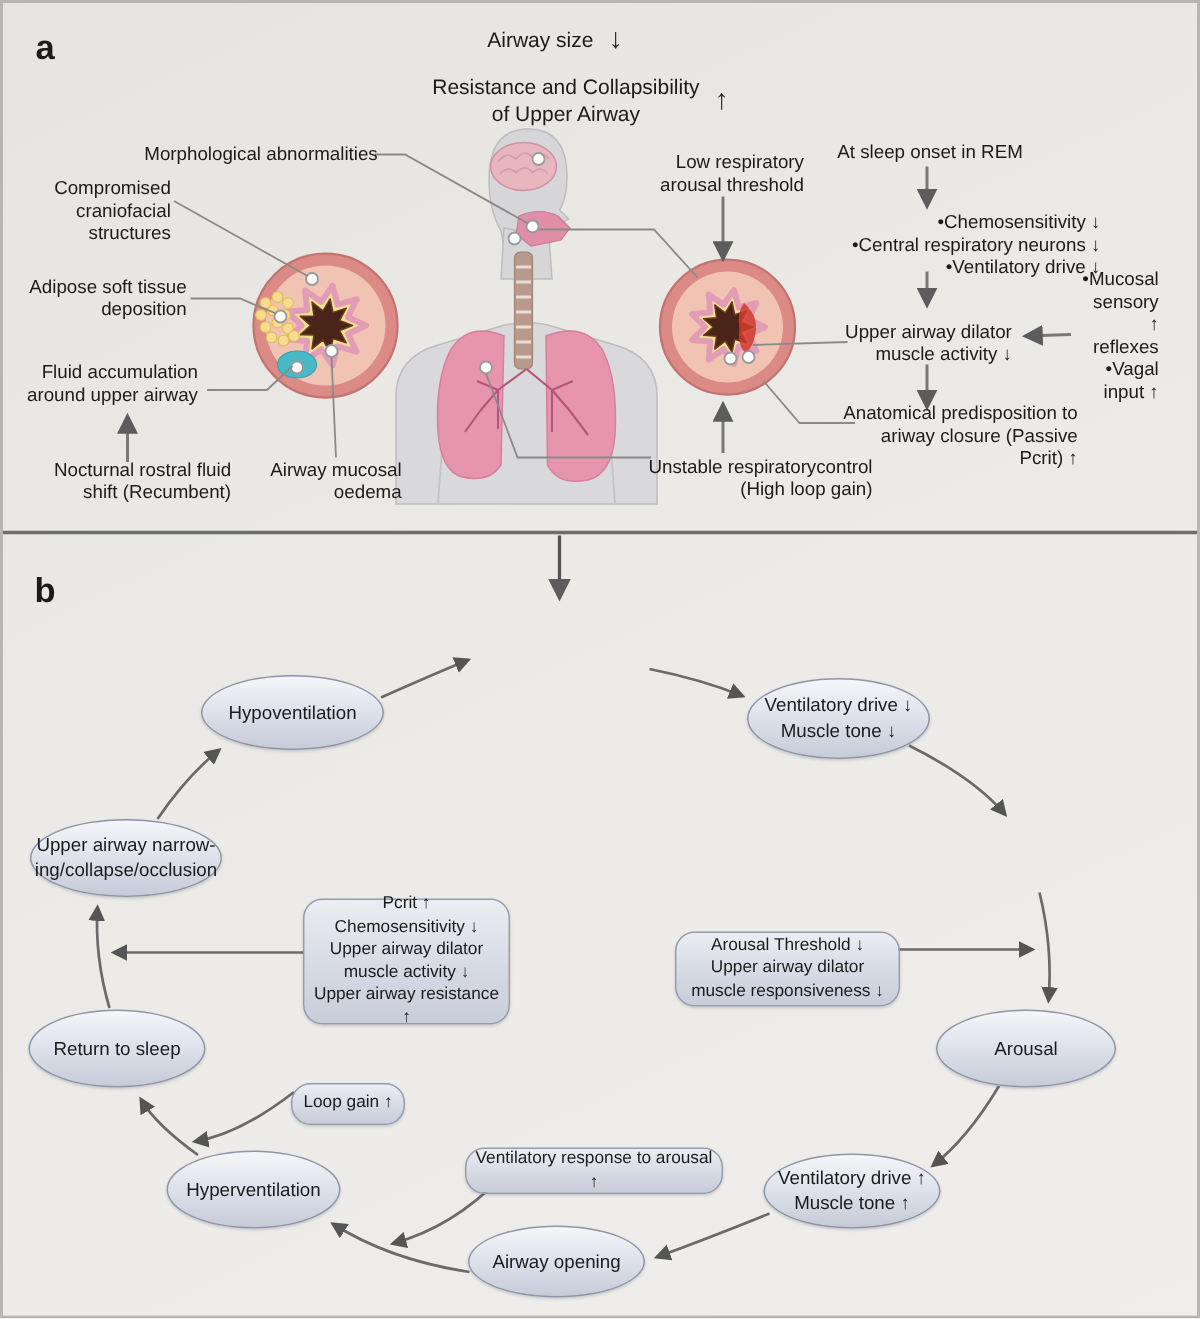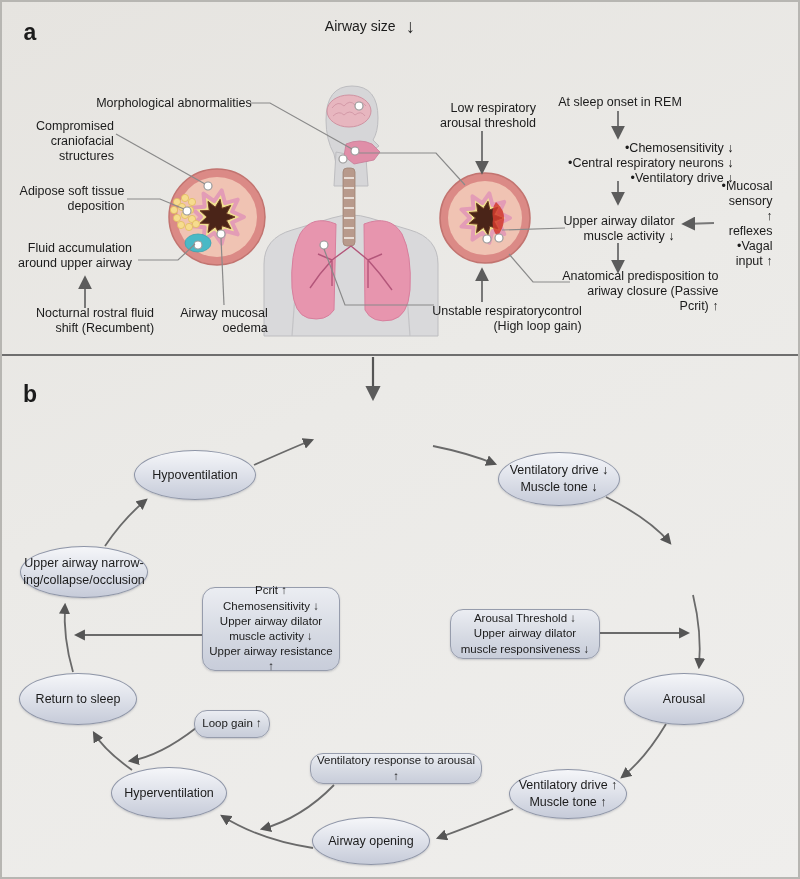--- a/index.html
+++ b/index.html
@@ -30,21 +30,21 @@
     box-sizing:border-box;
   }
   .rbox{
     position:absolute;
     display:flex;align-items:center;justify-content:center;
     border-radius:13px;
     background:linear-gradient(to bottom,#ebedf2 0%,#d6dae3 55%,#c8cdda 100%);
     border:1px solid #969cac;
     box-shadow:0 1px 2px rgba(80,85,100,.25);
     font-size:11.5px;line-height:1.32;text-align:center;white-space:pre-line;
-    box-sizing:border-box;padding:2px 4px;
+    box-sizing:border-box;padding:2px 4px;margin-top:12px;
   }
 </style>
 </head>
 <body>
 
 <div id="fig">
 
   <svg class="art" width="796" height="875" viewBox="0 0 796 875">
     <defs>
       <marker id="ah" viewBox="0 0 10 10" refX="8" refY="5" markerWidth="7" markerHeight="7" orient="auto-start-reverse">
@@ -180,20 +180,25 @@
       <line x1="200" y1="633" x2="74" y2="633" marker-end="url(#ahBig)"></line>
       <line x1="566" y1="631" x2="686" y2="631" marker-end="url(#ahBig)"></line>
     </g>
   </svg>
 
   <div class="panel-letter" style="left:28px;top:30px">a</div>
 
   <div class="title-row" style="left:368px;top:25px">
     <span class="title-txt">Airway size</span>
     <span class="big-arrow">↓</span>
+  </div>
+  <div class="title-row" style="left:385px;top:65px">
+    <span class="title-txt">Resistance and Collapsibility
+of Upper Airway</span>
+    <span class="big-arrow">↑</span>
   </div>
 
   <div class="lbl" style="left:172px;top:101px">Morphological abnormalities</div>
   <div class="lbl" style="left:73px;top:139px">Compromised
 craniofacial
 structures</div>
   <div class="lbl" style="left:70px;top:197px">Adipose soft tissue
 deposition</div>
   <div class="lbl" style="left:73px;top:254px">Fluid accumulation
 around upper airway</div>

